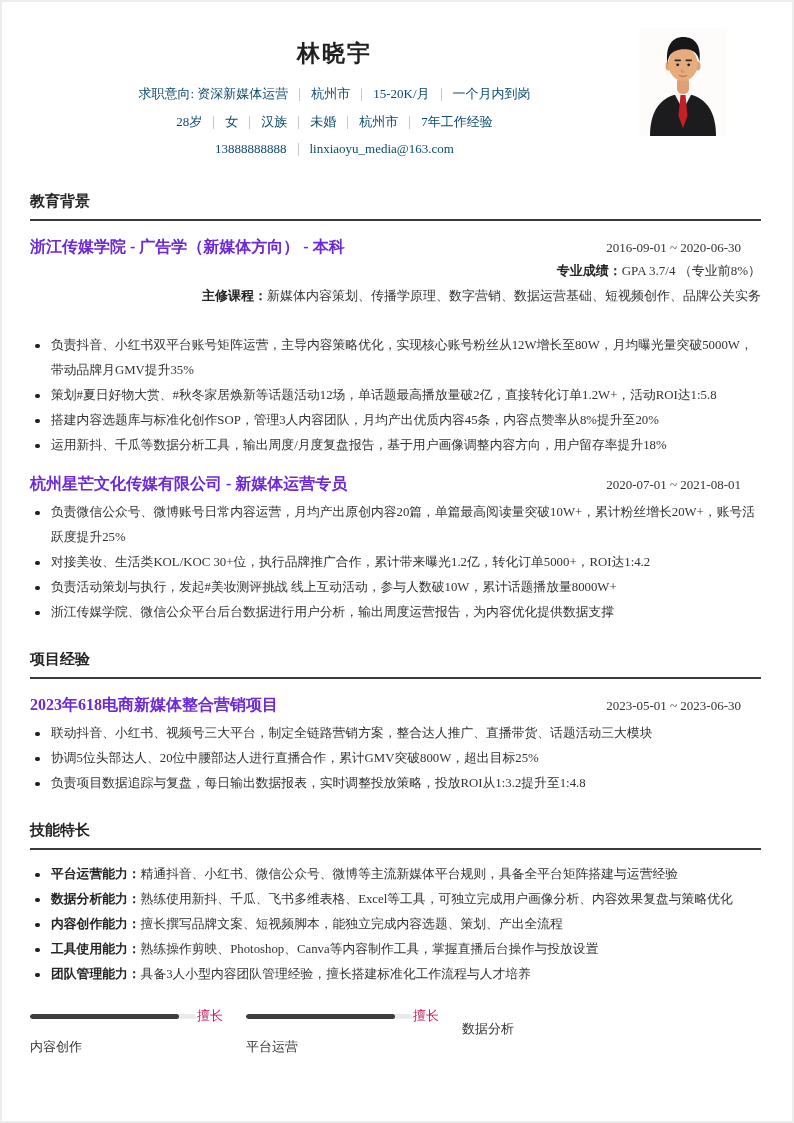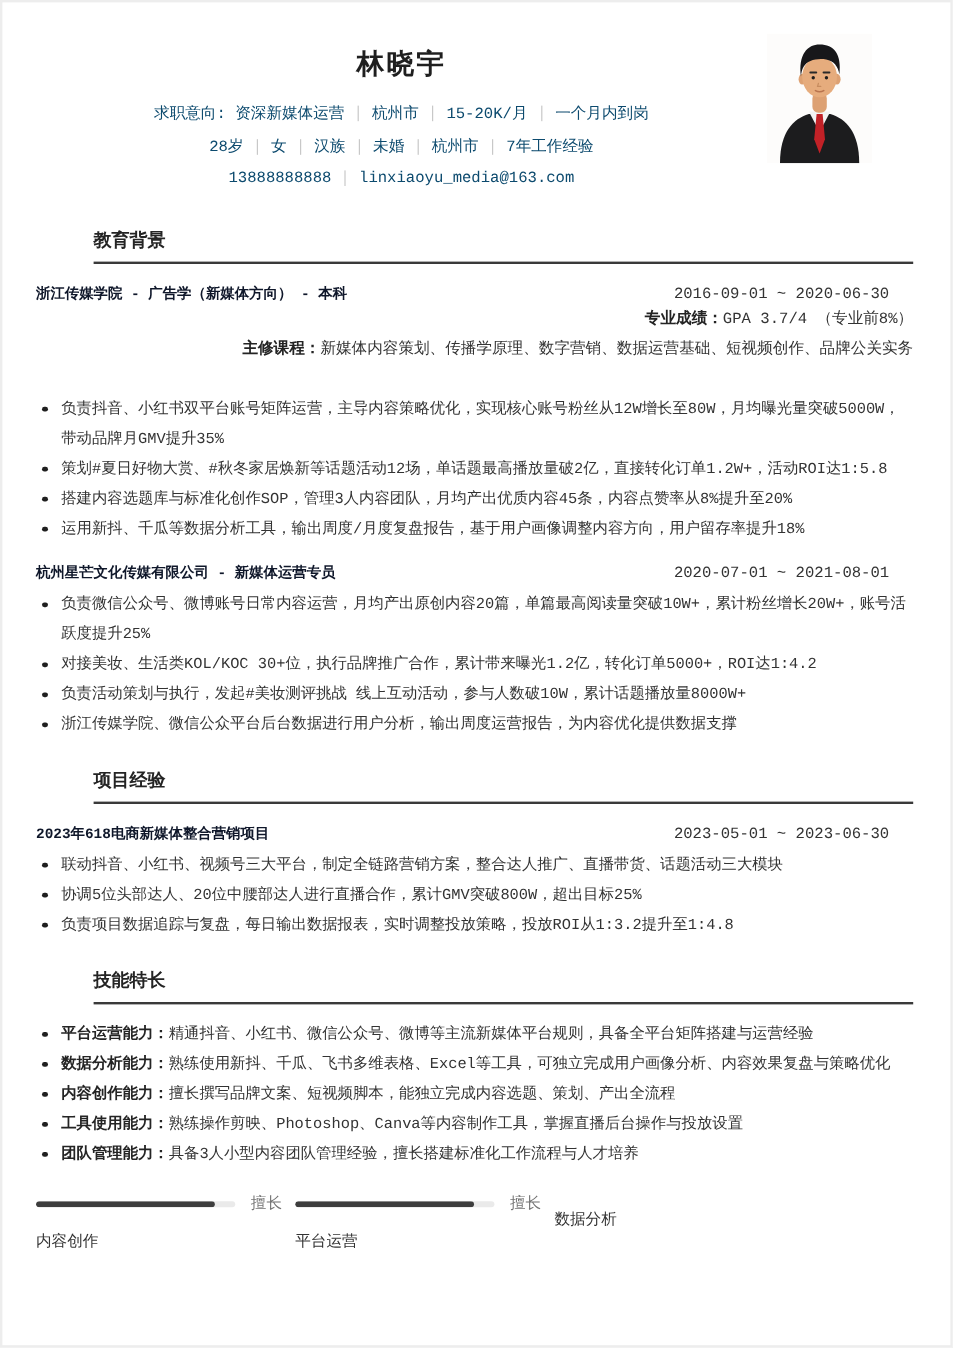--- a/index.html
+++ b/index.html
@@ -1,55 +1,55 @@
 <!DOCTYPE html>
 <html><head>
 <meta charset="utf-8">
 <style>
   html,body { margin:0; padding:0; background:#e9e9e9; }
   .page {
     position:relative; box-sizing:border-box;
     width:794px; height:1123px; margin:0 auto;
     background:#ffffff; border:2px solid #ededed;
     padding:26px 31px 0 28px; overflow:hidden;
-    font-family:Liberation Mono, monospace;
+    font-family:Liberation Serif, serif;
     color:#333333;
   }
   
   .header { display:flex; }
   .header-main { flex:1; text-align:center; padding-top:6px; }
   .name { font-size:23px; font-weight:bold; color:#1f1f1f; letter-spacing:2px; margin:4px 0 16px; }
   .hline { font-size:13px; color:#0c4a6e; margin:10px 0; display:flex; justify-content:center; align-items:center; }
   .hline .item { padding:0 11px; white-space:nowrap; }
   .sep { width:1px; height:13px; background:#c8c8c8; flex:0 0 auto; }
   .photo { width:88px; height:108px; flex:0 0 auto; margin:0 34px 0 0; }
   
   .section { margin-top:25px; }
   .section-head {
     font-size:15px; font-weight:bold; color:#242424;
-    padding-bottom:8px; border-bottom:2px solid #3a3a3a;margin-left:48px;
+    padding-bottom:8px; border-bottom:2px solid #3a3a3a;
   }
   .entry-head { display:flex; justify-content:space-between; align-items:baseline; margin-top:16px; }
-  .entry-title { font-weight:bold; font-size:12px; color:#0f172a; }
+  .entry-title { font-weight:bold; font-size:16px; color:#6d28d9; }
   .entry-date { font-size:13px; color:#333; padding-right:20px; white-space:nowrap; }
   .detline { font-size:13px; line-height:25px;text-align:right; }
   .detlabel { font-weight:bold; color:#242424; }
   ul.bullets { list-style:none; margin:5px 0 0; padding:0; }
   li.bullet { position:relative; padding-left:21px; font-size:12.8px; line-height:25px; }
   li.bullet::before {
     content:""; position:absolute; left:5px; top:10.5px;
     width:4.5px; height:4.5px; border-radius:50%; background:#1f1f1f;
   }
   .skill-label { font-weight:bold; color:#242424; }
   
   .bars { display:grid; grid-template-columns:repeat(3,216px); row-gap:27px; margin-top:20px; }
   .bar-row { display:flex; align-items:center; }
   .bar-track { width:166px; height:5px; background:#eaeaea; border-radius:3px; overflow:hidden; }
   .bar-fill { height:100%; background:#3d3d3d; border-radius:3px; }
-  .bar-level { margin-left:13px; font-size:13px; color:#737373; }
+  .bar-level { margin-left:1px; font-size:13px; color:#be185d; }
   .bar-name { margin-top:13px; font-size:13px; color:#333; }
 </style>
 </head>
 <body>
 
 <div class="page">
 
   <div class="header">
     <div class="header-main">
       <div class="name">林晓宇</div>

